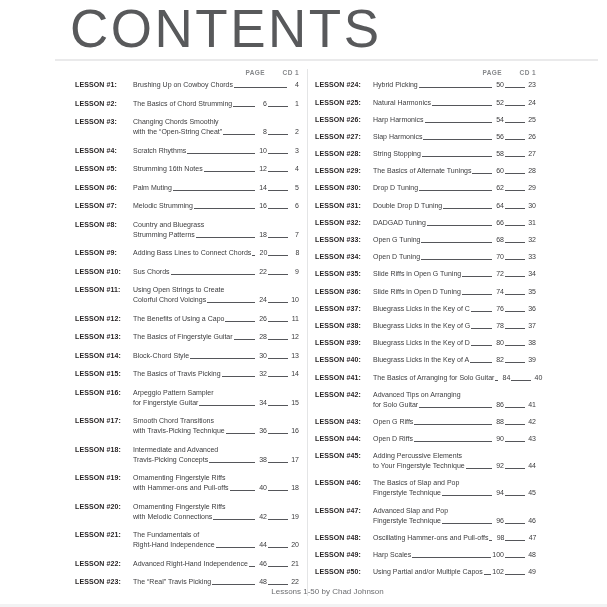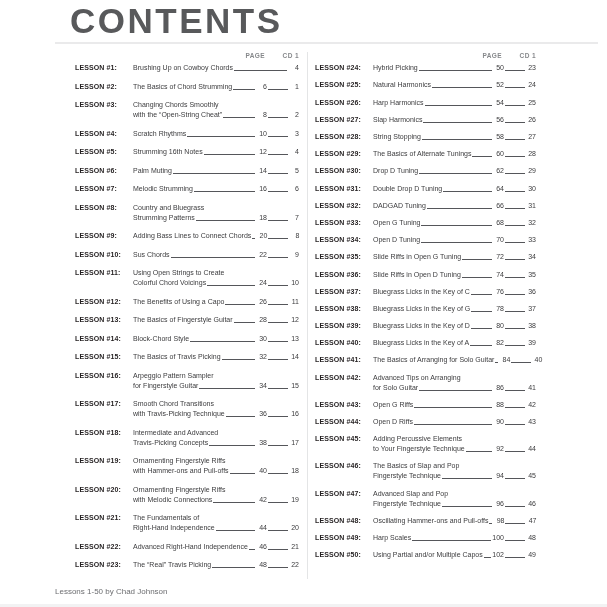--- a/index.html
+++ b/index.html
@@ -1,21 +1,21 @@
 <!DOCTYPE html>
 <html><head>
 <meta charset="utf-8">
 <style>
   html, body { margin:0; padding:0; background:#fff; }
   body { width:607px; height:607px; font-family:"Liberation Sans", sans-serif; }
   .sheet { position:relative; width:607px; height:607px; background:#ffffff; overflow:hidden; }
 
   .page-title {
     margin:0; padding:4px 0 0 70px;
-    font-size:35px; line-height:0.95; font-weight:bold;
+    font-size:53px; line-height:0.95; font-weight:normal;
     letter-spacing:2.5px; color:#58595B;
   }
   .rule { height:2px; background:#EAEAEB; margin:5px 9px 0 55px; }
 
   .cols { display:flex; padding:8px 0 0 75px; }
   .col { width:224px; }
   .col.right { width:221px; }
   .divider { width:1px; background:#E4E5E6; margin:0 7px 0 8px; }
 
   .hdr-row {
@@ -38,21 +38,21 @@
   .lastline { display:flex; align-items:flex-end; }
   .ttl { font-size:7px; line-height:10px; color:#3B3B3D; white-space:nowrap; }
   .leader { flex:1 1 auto; min-width:3px; border-bottom:1px solid #55565A; margin:0 1px 2px 1px; }
   .leader.l2 { flex:0 0 auto; width:20px; }
   .pg, .cd { font-size:7px; line-height:10px; color:#3B3B3D; flex-shrink:0; text-align:right; }
   .pg { min-width:11px; }
   .cd { min-width:10px; }
 
   .footer {
     position:absolute; left:55px; width:545px; bottom:11px;
-    text-align:left; font-size:8px; color:#6D6E71;
+    text-align:center; font-size:8px; color:#6D6E71;
   }
   .bottom-edge { position:absolute; left:0; bottom:0; width:607px; height:3px; background:#F2F2F3; }
 </style>
 </head>
 <body>
 
 <div class="sheet">
   <h1 class="page-title">CONTENTS</h1>
   <div class="rule"></div>
 

